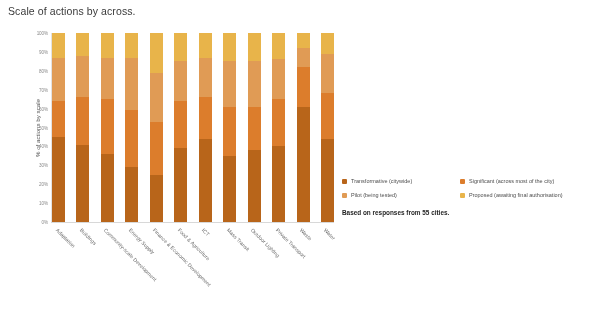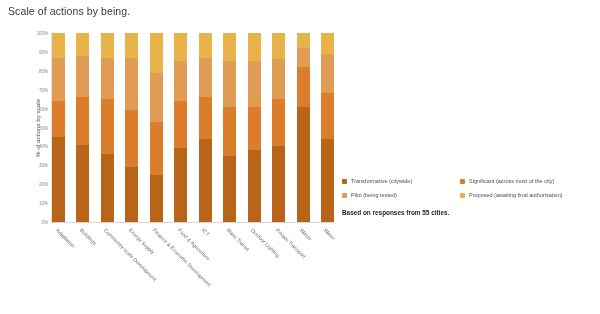--- a/index.html
+++ b/index.html
@@ -100,21 +100,21 @@
   #legend-note{
     margin-top:11px;
     font-size:6.4px;
     font-weight:bold;
     color:#1f1f1f;
   }
 </style>
 </head>
 <body>
 
-<div id="page-title">Scale of actions by being.</div>
+<div id="page-title">Scale of actions by across.</div>
 
 <div id="plot-area">
   <div id="y-axis-title">% of actions by scale</div>
   <div id="axis-line-y"></div>
   <div id="axis-line-x"></div>
   <div id="yticks">
       <div class="ytick" style="top: 0%;">100%</div>
       <div class="ytick" style="top: 10%;">90%</div>
       <div class="ytick" style="top: 20%;">80%</div>
       <div class="ytick" style="top: 30%;">70%</div>

